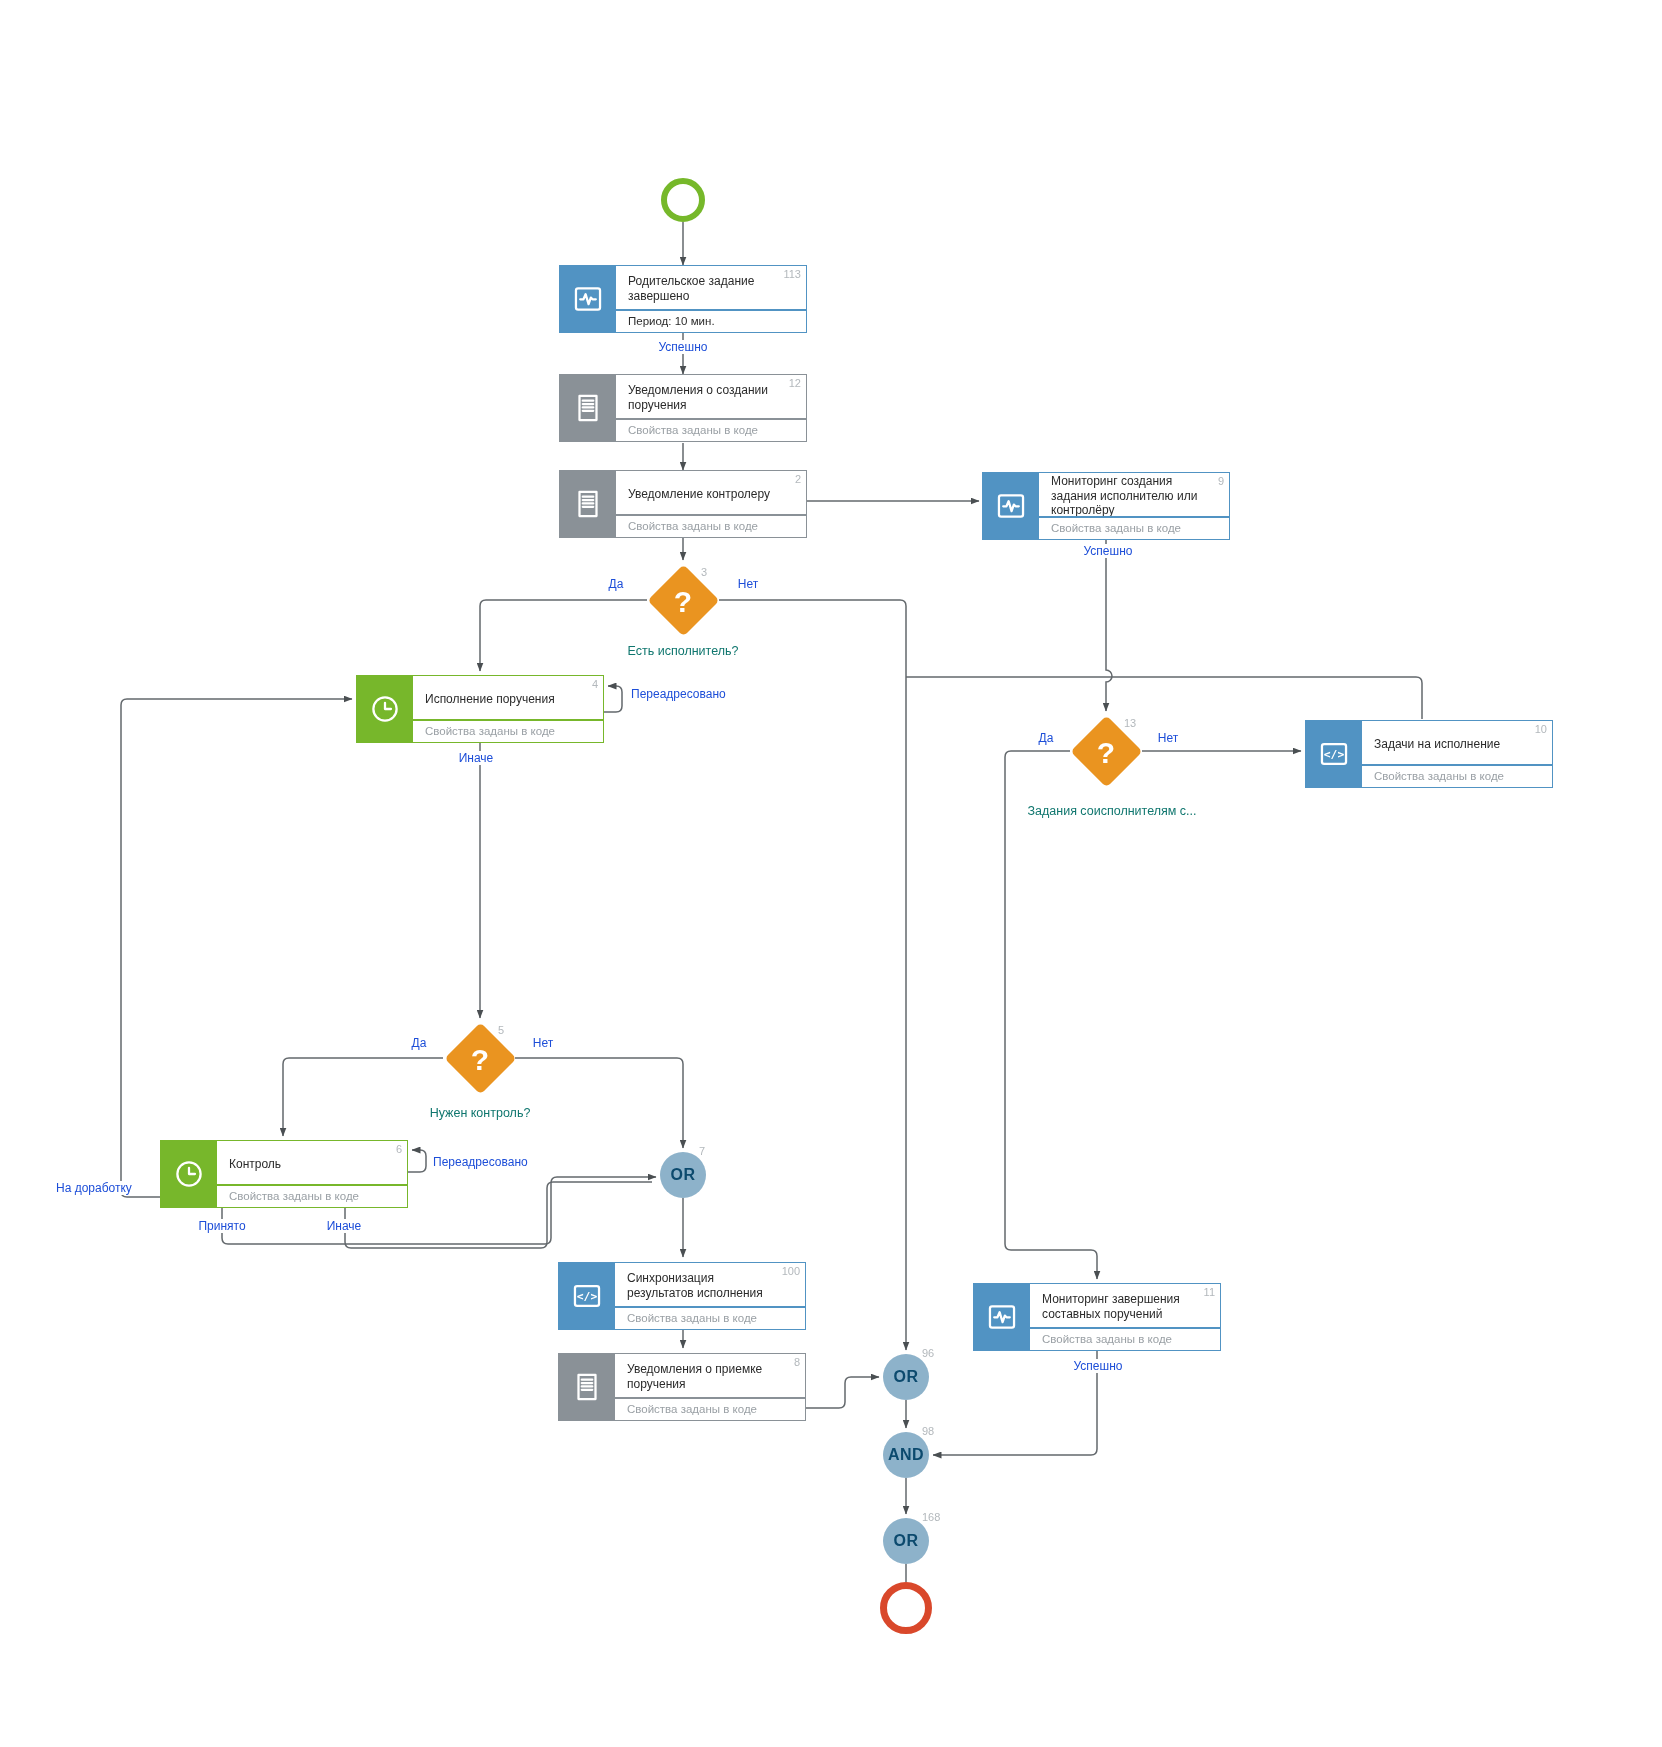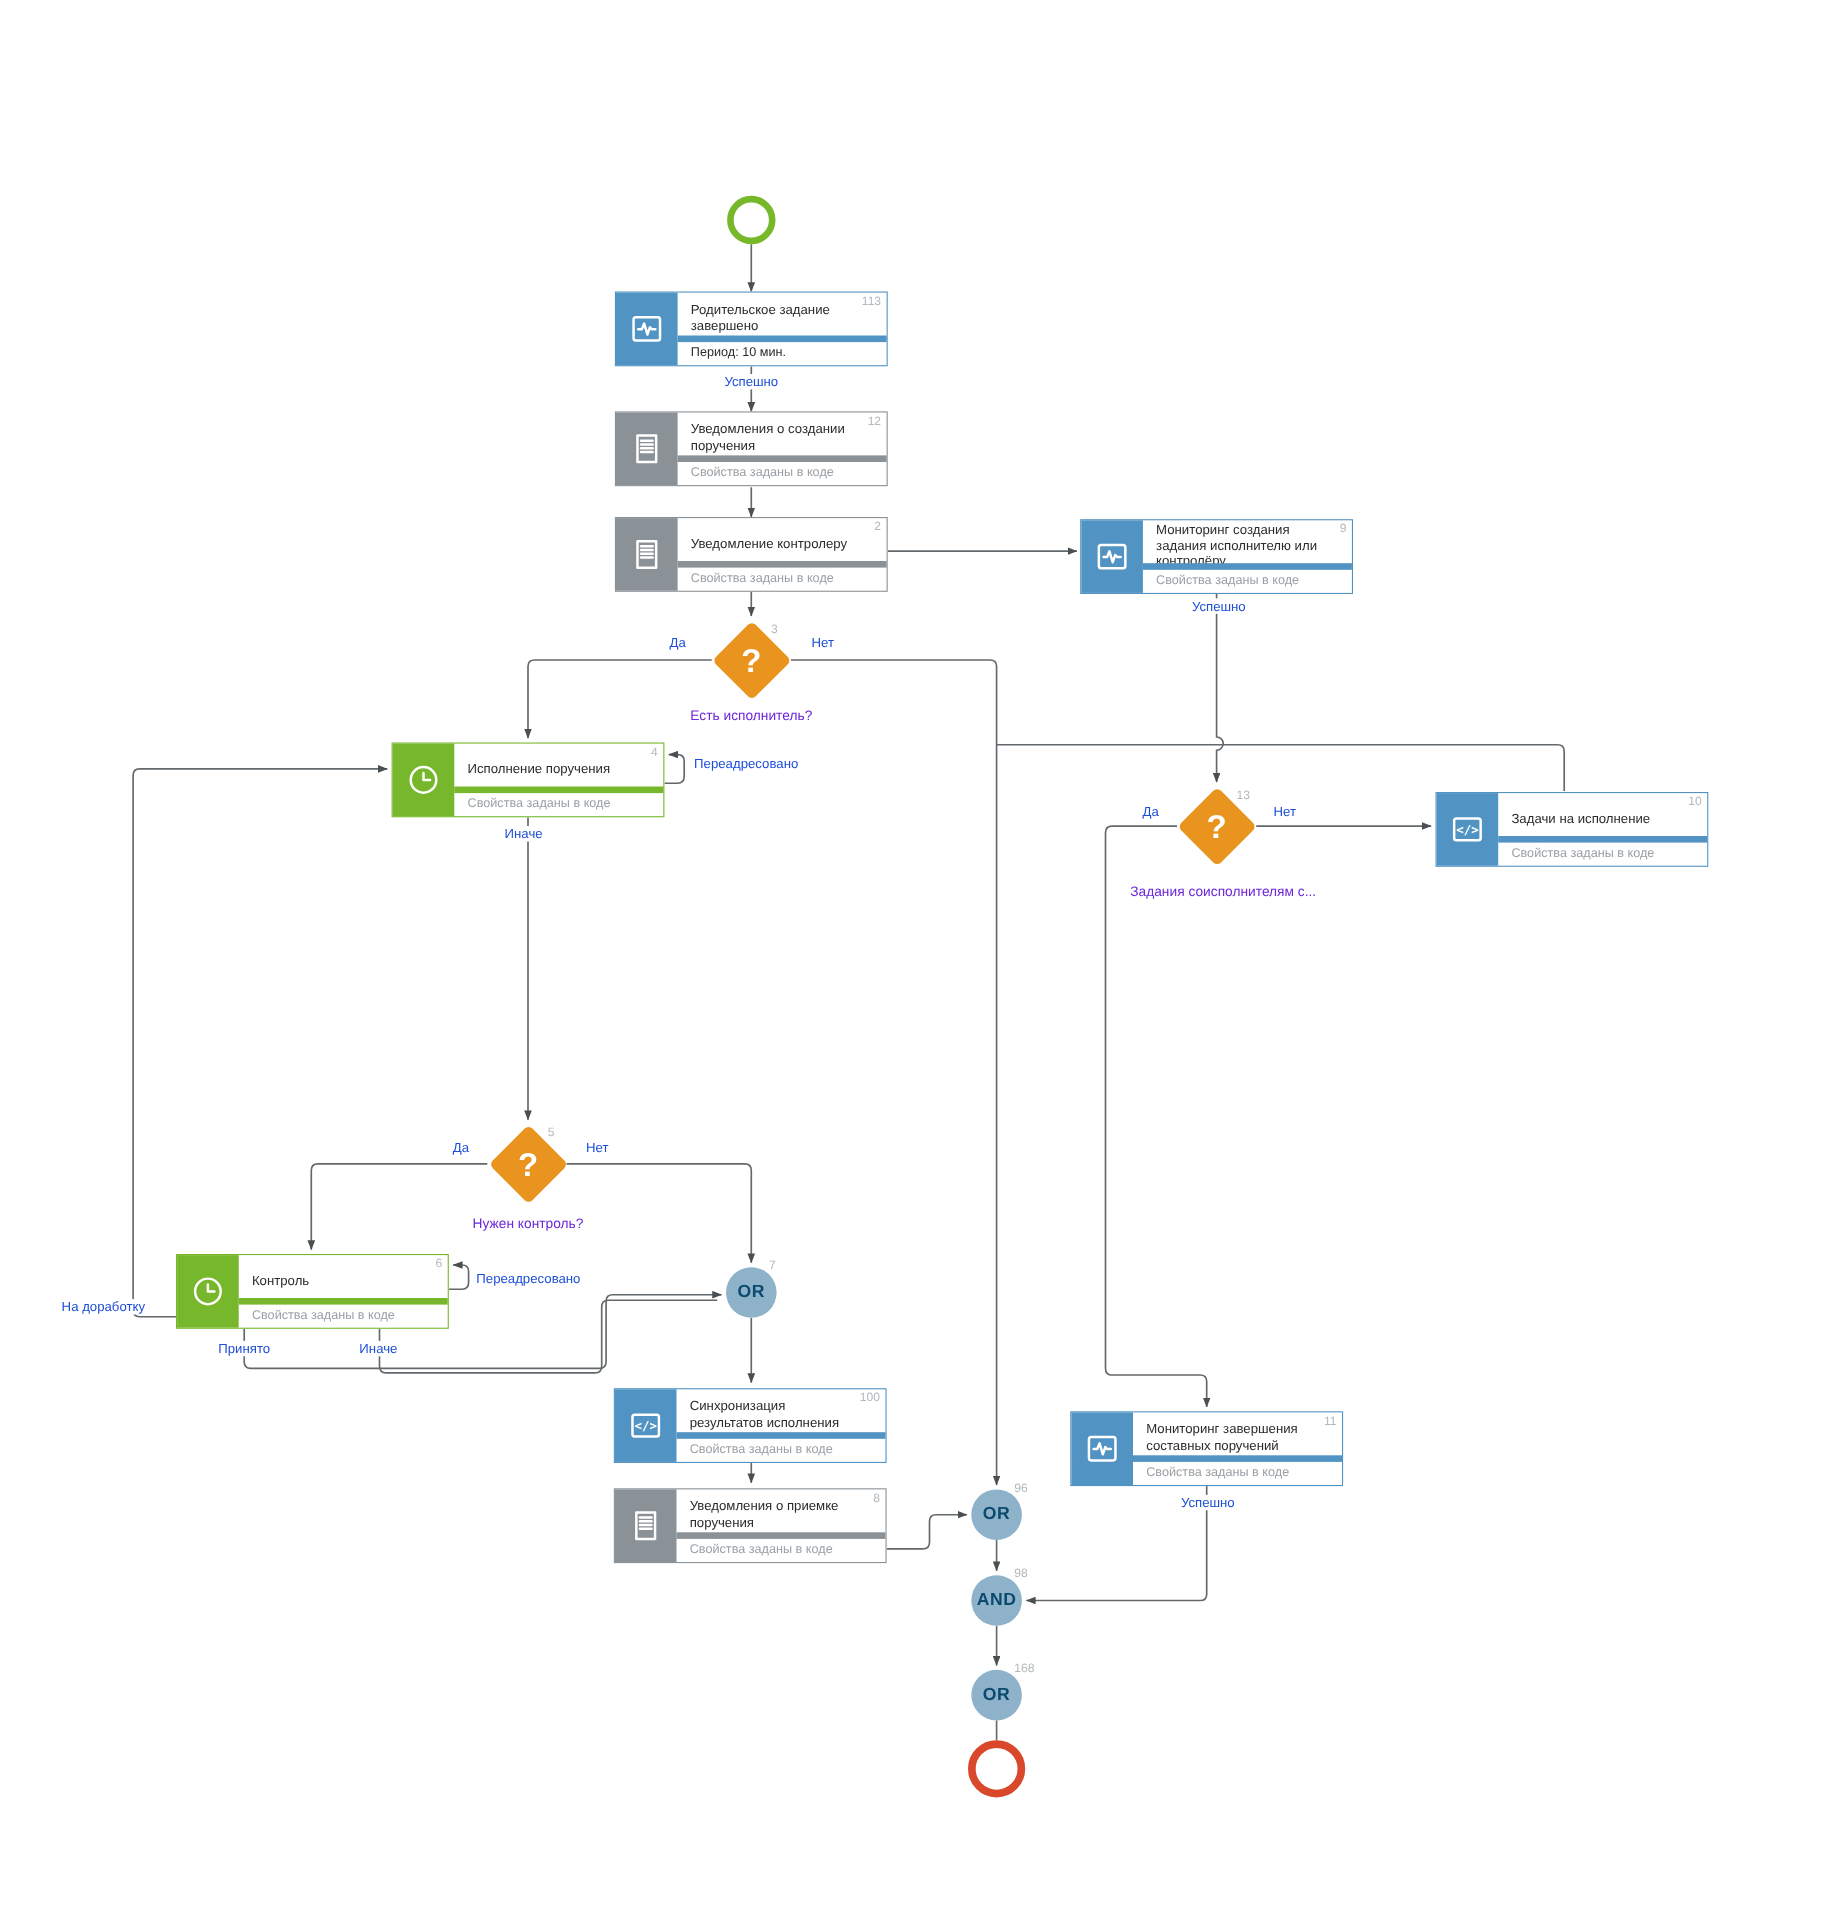--- a/index.html
+++ b/index.html
@@ -7,37 +7,37 @@
           font-family:"Liberation Sans",sans-serif;}
   #edge-layer{position:absolute;left:0;top:0;z-index:1;}
   #node-layer,#label-layer{position:absolute;left:0;top:0;width:100%;height:100%;z-index:2;pointer-events:none;}
   #label-layer{z-index:3;}
   .task{position:absolute;width:248px;height:68px;background:#fff;display:flex;box-sizing:border-box;
         border:1px solid #888;pointer-events:auto;}
   .task .icon{width:56px;flex:0 0 56px;display:flex;align-items:center;justify-content:center;}
   .task .body{flex:1;position:relative;}
   .task .title{position:absolute;left:0;right:0;top:0;bottom:22px;display:flex;align-items:center;
         padding:2px 26px 0 12px;font-size:12px;line-height:1.22;color:#2b2b2b;}
-  .task .sub{position:absolute;left:0;right:0;bottom:0;height:21px;line-height:20px;border-top:6px solid #701a75;
+  .task .sub{position:absolute;left:0;right:0;bottom:0;height:21px;line-height:20px;border-top:2px solid #701a75;
         font-size:11.5px;color:#9aa0a5;padding-left:12px;white-space:nowrap;overflow:hidden;}
   .task .sub.dark{color:#2b2b2b;}
   .task .num{position:absolute;top:2px;right:5px;font-size:11px;color:#b3b8bc;}
   .diamond-wrap{position:absolute;width:72px;height:72px;pointer-events:auto;}
   .diamond{position:absolute;left:10.5px;top:10.5px;width:51px;height:51px;border-radius:5px;
         transform:rotate(45deg);}
   .qmark{position:absolute;left:0;top:0;width:72px;height:72px;line-height:76px;text-align:center;
         font-size:30px;font-weight:bold;color:#fff;}
   .gw{position:absolute;width:46px;height:46px;border-radius:50%;color:#0c4a6e;font-weight:bold;
         font-size:16px;display:flex;align-items:center;justify-content:center;pointer-events:auto;letter-spacing:.5px;}
   .evt{position:absolute;border-radius:50%;background:#fff;box-sizing:border-box;pointer-events:auto;}
   .free-num{position:absolute;font-size:11px;color:#b3b8bc;pointer-events:none;}
   .elabel{position:absolute;font-size:12px;color:#1d4ed8;background:#fff;padding:0 3px;
         transform:translate(-50%,-50%);white-space:nowrap;pointer-events:none;}
   .elabel.left{transform:translate(0,-50%);}
-  .caption{position:absolute;font-size:12.5px;color:#6d28d9;text-align:center;line-height:1.35;
+  .caption{position:absolute;font-size:12.5px;color:#0f766e;text-align:center;line-height:1.35;
         transform:translate(-50%,-50%);pointer-events:none;}
 </style>
 </head>
 <body>
 
 <div class="canvas">
   <svg id="edge-layer" width="1662" height="1747">
       <defs>
         <marker id="arr" markerWidth="9" markerHeight="7" refX="8.5" refY="3.5" orient="auto" markerUnits="userSpaceOnUse">
           <path d="M0,0 L9,3.5 L0,7 Z" fill="#4a4f52"></path>

